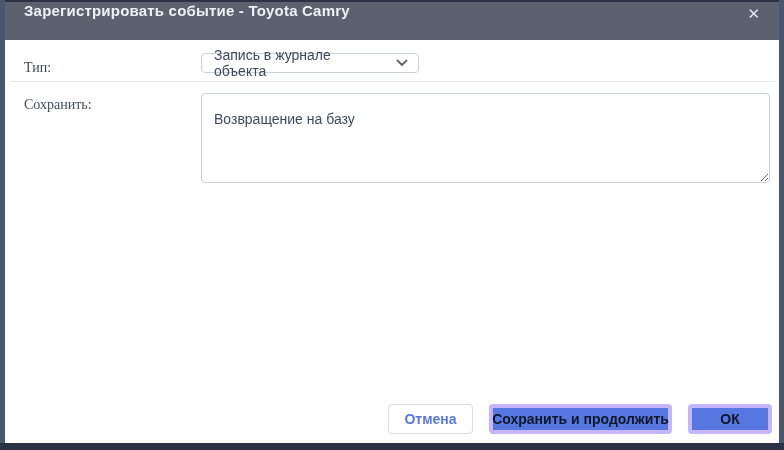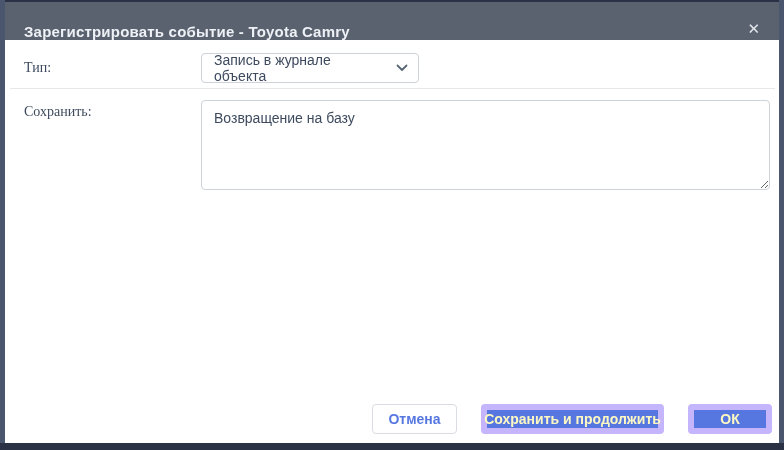--- a/index.html
+++ b/index.html
@@ -23,21 +23,21 @@
     width: 774px; height: 441px;
     background: #ffffff;
     display: flex;
     flex-direction: column;
   }
   .dialog-header {
     height: 38px;
     flex: 0 0 38px;
     background: #5a6270;
     display: flex;
-    align-items: flex-end;
+    align-items: flex-start;
     padding: 0 17px 0 19px;
   }
   .dialog-title {
     flex: 1;
     color: #eef1f5;
     font-size: 15px;
     font-weight: bold;
     letter-spacing: 0.2px;
     white-space: nowrap;
     overflow: hidden;
@@ -65,21 +65,21 @@
     width: 177px;
     flex: 0 0 177px;
     font-size: 14px;
     color: #3d4a5e;
     font-family: Liberation Serif, serif;
   }
   .row-type .form-label { padding-top: 7px; }
   .row-desc .form-label { padding-top: 4px; }
   .select-control {
     width: 218px;
-    height: 30px;
+    height: 20px;
     border: 1px solid #ced3da;
     border-radius: 4px;
     background: #ffffff;
     display: flex;
     align-items: center;
     justify-content: space-between;
     padding: 0 10px 0 12px;
     font-size: 14px;
     color: #3d4a5e;
     cursor: pointer;
@@ -93,36 +93,36 @@
     height: 1px;
     background: #e7e8ea;
     margin: 5px 4px 0 5px;
     flex: 0 0 1px;
   }
   .desc-textarea {
     flex: 1;
     height: 90px;
     border: 1px solid #ced3da;
     border-radius: 4px;
-    padding: 8px 12px;
+    padding: 16px 12px;
     font-family: "Liberation Sans", "DejaVu Sans", sans-serif;
     font-size: 14px;
     line-height: 1.35;
     color: #3d4a5e;
     resize: both;
     outline: none;
     overflow: auto;
   }
   .dialog-footer {
     flex: 0 0 auto;
     margin-top: auto;
     display: flex;
     justify-content: flex-end;
     align-items: center;
-    gap: 24px;
+    gap: 16px;
     padding: 0 7px 9px 1px;
   }
   .btn {
     height: 30px;
     border-radius: 4px;
     font-family: "Liberation Sans", "DejaVu Sans", sans-serif;
     font-size: 14px;
     font-weight: bold;
     display: inline-flex;
     align-items: center;
@@ -132,22 +132,22 @@
     white-space: nowrap;
   }
   .btn-cancel {
     width: 85px;
     background: #ffffff;
     border: 1px solid #d9dce1;
     color: #5677e0;
   }
   .btn-primary {
     background: #5677e0;
-    border: 6px solid #c4b5fd;
-    color: #fef9c3;
+    border: 4px solid #c4b5fd;
+    color: #0f172a;
   }
   .btn-save { width: 183px; }
   .btn-ok { width: 84px; text-align: right; }
 </style>
 </head>
 <body>
 
 <div class="frame-side left"></div>
 <div class="frame-side right"></div>
 

